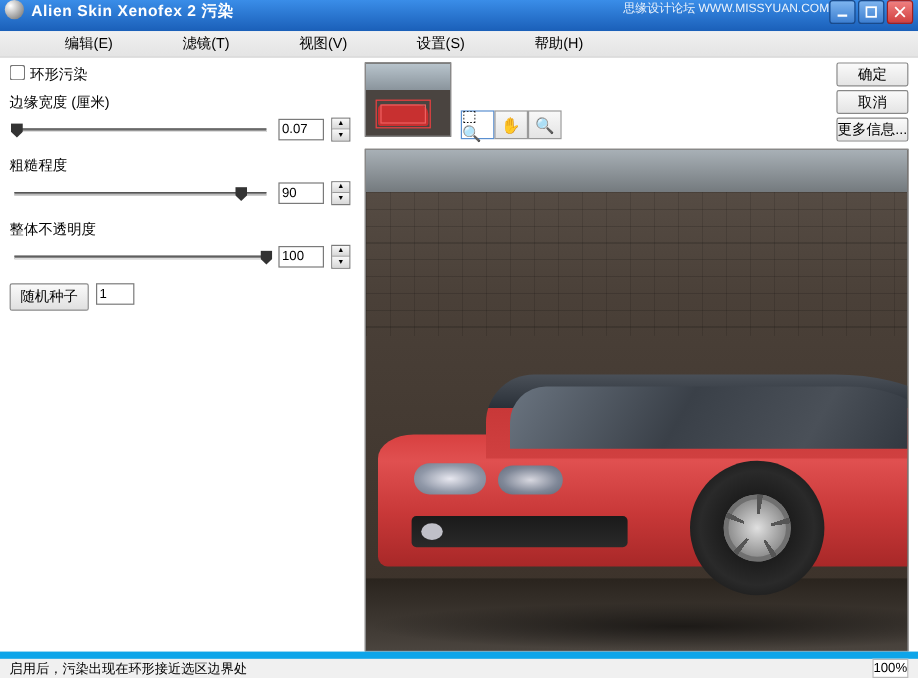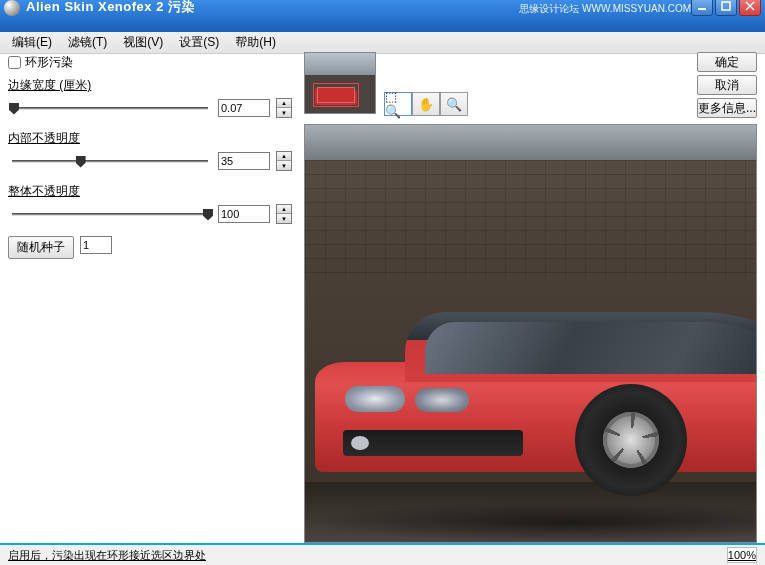--- a/index.html
+++ b/index.html
@@ -1,42 +1,42 @@
 <!DOCTYPE html>
 <html><head>
 <meta charset="utf-8">
 <style>
 * { box-sizing: border-box; margin: 0; padding: 0; }
 body { font-family: "Microsoft YaHei", SimSun, sans-serif; font-size: 12px; background: #fff; width: 765px; height: 565px; overflow: hidden; position: relative; }
 
-.titlebar { height: 26px; background: linear-gradient(to bottom, #3a8de8 0%, #1a5fb8 100%); display: flex; align-items: flex-end; padding: 16px 4px; color: #fff; }
+.titlebar { height: 26px; background: linear-gradient(to bottom, #3a8de8 0%, #1a5fb8 100%); display: flex; align-items: flex-start; padding: 0 4px; color: #fff; }
 .titlebar .app-icon { width: 16px; height: 16px; background: radial-gradient(circle at 30% 30%, #fff, #666); border-radius: 50%; margin-right: 6px; }
 .titlebar .title { flex: 1; font-weight: bold; font-size: 13px; letter-spacing: 0.5px; }
 .titlebar .watermark { font-size: 10px; opacity: 0.9; }
 .win-controls { display: flex; gap: 2px; }
 .win-btn { width: 22px; height: 20px; background: linear-gradient(to bottom, #7eb5ef, #3d7fd0); border: 1px solid #1a4a8a; border-radius: 3px; display: flex; align-items: center; justify-content: center; color: #fff; cursor: pointer; }
 .win-btn.close { background: linear-gradient(to bottom, #f08080, #d04040); border-color: #a02020; }
 .win-btn svg { width: 10px; height: 10px; }
 
 .menubar { height: 22px; background: linear-gradient(to bottom, #f0f0f0, #e4e4e4); border-bottom: 1px solid #ccc; display: flex; align-items: center; padding: 0 6px; gap: 4px; }
-.menu-item { padding: 2px 6px; cursor: default; }
+.menu-item { padding: 2px 6px; cursor: default; margin-left: 42px; }
 
 .content { display: flex; position: absolute; top: 48px; left: 0; right: 0; bottom: 22px; }
 .left-panel { width: 300px; padding: 6px 8px; }
 .right-panel { flex: 1; display: flex; flex-direction: column; padding: 4px 8px 0 4px; }
 
-.checkbox-row { display: flex; align-items: center; gap: 4px; margin-bottom: 6px; }
+.checkbox-row { display: flex; gap: 4px; margin-bottom: 6px; }
 .checkbox-row input { width: 13px; height: 13px; }
 
 .slider-group { margin-bottom: 12px; }
-.slider-label { font-size: 12px; margin-bottom: 4px; text-decoration: underline; }
+.slider-label { font-size: 12px; margin-bottom: 4px; }
 .slider-row { display: flex; align-items: center; gap: 6px; }
 .slider-track { position: relative; flex: 1; height: 3px; background: #888; border-top: 1px solid #555; border-bottom: 1px solid #ddd; margin: 0 4px; }
 .slider-thumb { position: absolute; top: -5px; width: 10px; height: 12px; background: #333; clip-path: polygon(0 0, 100% 0, 100% 60%, 50% 100%, 0 60%); transform: translateX(-50%); cursor: pointer; }
-.num-input { width: 52px; height: 18px; border: 1px solid #7a7a7a; font-size: 11px; padding: 0 2px; text-align: left; }
+.num-input { width: 38px; height: 18px; border: 1px solid #7a7a7a; font-size: 11px; padding: 0 2px; text-align: left; }
 .spinner { display: flex; flex-direction: column; border: 1px solid #7a7a7a; }
 .spinner-btn { width: 14px; height: 9px; background: linear-gradient(to bottom, #f8f8f8, #d8d8d8); display: flex; align-items: center; justify-content: center; cursor: pointer; font-size: 6px; line-height: 1; }
 .spinner-btn:first-child { border-bottom: 1px solid #999; }
 
 .color-row { display: flex; align-items: center; gap: 4px; margin: 10px 0; }
 .color-swatch { width: 24px; height: 22px; border: 1px solid #333; cursor: pointer; }
 .dual-swatch { position: relative; width: 26px; height: 24px; }
 .dual-swatch .sw-a { position: absolute; top: 0; left: 0; width: 18px; height: 16px; background: #f2c6c6; border: 1px solid #333; }
 .dual-swatch .sw-b { position: absolute; bottom: 0; right: 0; width: 18px; height: 16px; background: #000; border: 1px solid #333; }
 .eyedrop { width: 22px; height: 22px; border: 1px solid #999; display: flex; align-items: center; justify-content: center; cursor: pointer; font-size: 14px; }
@@ -90,21 +90,21 @@
  border-radius: 14px; }
 .headlight2 { position: absolute; bottom: 90px; left: 100px; width: 54px; height: 24px;
  background: radial-gradient(ellipse, #d8d8e0 0%, #808898 60%, #606878 100%);
  border-radius: 12px; }
 .grille { position: absolute; bottom: 46px; left: 28px; width: 180px; height: 26px;
  background: linear-gradient(to bottom, #1a1a1a, #2a2a2a); border-radius: 4px; }
 .foglight { position:absolute; bottom:52px; left:36px; width:18px; height:14px; background:#c0c0c8; border-radius:50%;}
 .car-shadow { position: absolute; bottom: 0; left: 0; right: -80px; height: 40px;
  background: radial-gradient(ellipse at center, rgba(0,0,0,0.55), transparent 70%); }
 
-.statusbar { position: absolute; bottom: 0; left: 0; right: 0; height: 22px; background: #f0f0f0; border-top: 2px solid #0ea5e9; display: flex; align-items: center; padding: 0 8px; font-size: 11px; text-decoration: underline; }
+.statusbar { position: absolute; bottom: 0; left: 0; right: 0; height: 22px; background: #f0f0f0; border-top: 6px solid #0ea5e9; display: flex; align-items: center; padding: 0 8px; font-size: 11px; }
 .status-text { flex: 1; }
 .zoom-box { border: 1px solid #bbb; padding: 1px 0; background: #fff; }
 </style>
 </head>
 <body>
 
 <div class="titlebar">
   <div class="app-icon"></div>
   <div class="title">Alien Skin Xenofex 2 污染</div>
   <div class="watermark">思缘设计论坛 WWW.MISSYUAN.COM</div>
@@ -151,34 +151,34 @@
             <div class="slider-thumb" style="left:1%"></div>
           </div>
         <input class="num-input" value="0.07" style="">
         <div class="spinner">
             <div class="spinner-btn">▲</div>
             <div class="spinner-btn">▼</div>
           </div>
       </div>
     </div>
 
-
     <div class="slider-group">
-      <div class="slider-label">内部不透明度</div>
+      <div class="slider-label">粗糙程度</div>
       <div class="slider-row">
         <div class="slider-track">
-            <div class="slider-thumb" style="left:35%"></div>
-          </div>
-        <input class="num-input" value="35" style="">
+            <div class="slider-thumb" style="left:90%"></div>
+          </div>
+        <input class="num-input" value="90" style="">
         <div class="spinner">
             <div class="spinner-btn">▲</div>
             <div class="spinner-btn">▼</div>
           </div>
       </div>
     </div>
+
 
     <div class="slider-group">
       <div class="slider-label">整体不透明度</div>
       <div class="slider-row">
         <div class="slider-track">
             <div class="slider-thumb" style="left:100%"></div>
           </div>
         <input class="num-input" value="100" style="">
         <div class="spinner">
             <div class="spinner-btn">▲</div>

